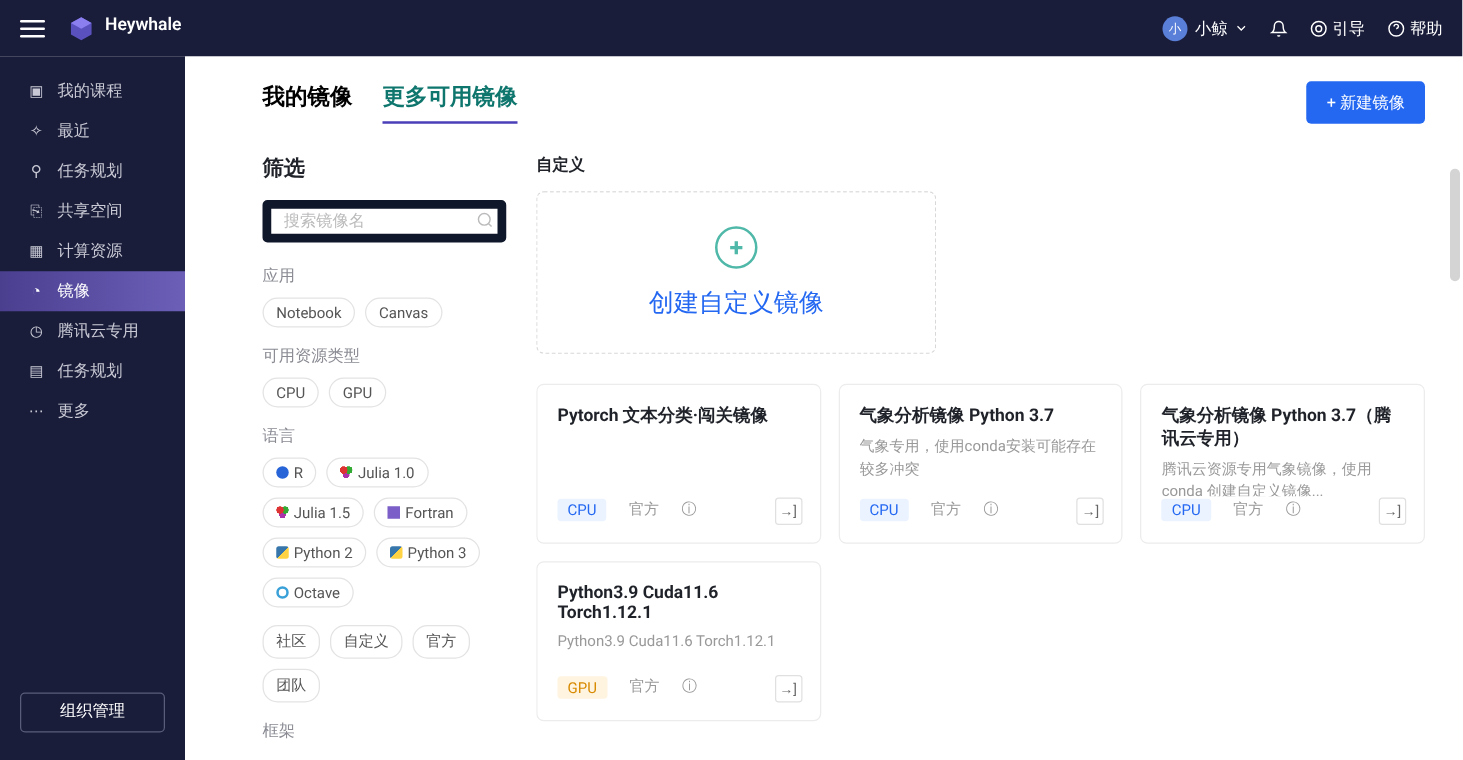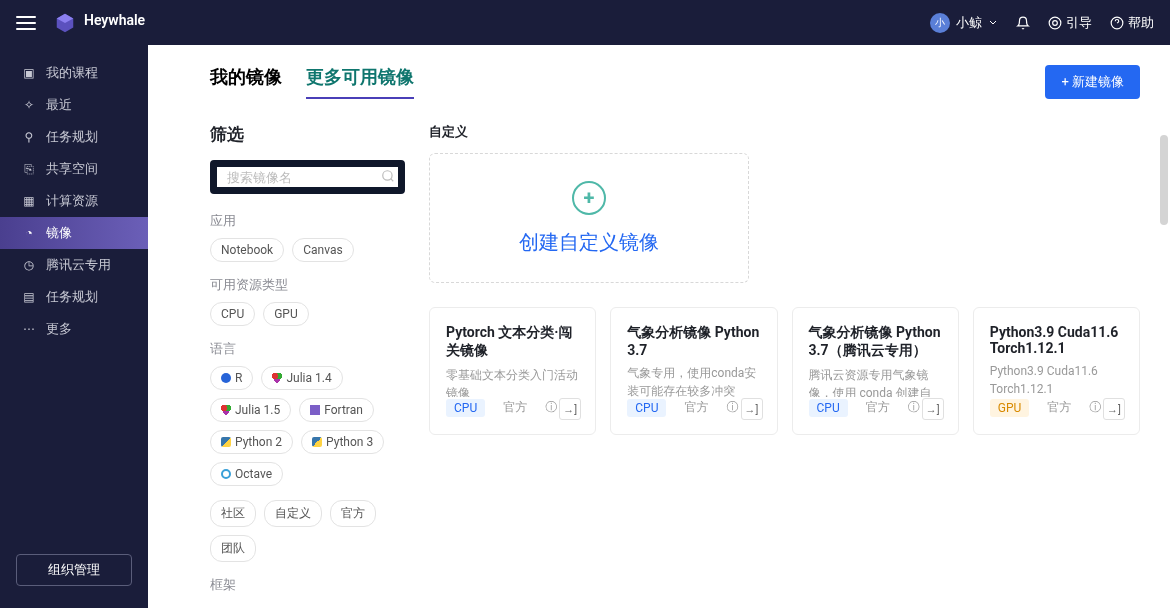--- a/index.html
+++ b/index.html
@@ -44,21 +44,21 @@
 .ti-r{background:#2764d8;border-radius:50%}
 .ti-julia{background:radial-gradient(circle at 30% 30%,#d33 30%,transparent 31%),radial-gradient(circle at 70% 30%,#3a3 30%,transparent 31%),radial-gradient(circle at 50% 70%,#a3a 30%,transparent 31%)}
 .ti-fortran{background:#7b5ec7}
 .ti-python{background:linear-gradient(135deg,#3776ab 50%,#ffd343 50%);border-radius:2px}
 .ti-octave{border:2px solid #39a0d8;border-radius:50%}
 .cards-col{flex:1;overflow:hidden}
 .section-title{font-size:13px;font-weight:700;color:#1f2229;margin-bottom:12px}
 .custom-box{border:1px dashed #d8d8d8;border-radius:6px;height:130px;display:flex;flex-direction:column;align-items:center;justify-content:center;gap:14px;margin-bottom:24px;cursor:pointer;width:320px}
 .plus-circle{width:34px;height:34px;border:2px solid #4fb8a8;border-radius:50%;display:flex;align-items:center;justify-content:center;color:#4fb8a8;font-size:20px;font-weight:700}
 .custom-label{font-size:20px;color:#2468f2}
-.card-grid{display:grid;grid-template-columns:repeat(4,1fr);gap:14px}
+.card-grid{display:grid;grid-template-columns:repeat(3,1fr);gap:14px}
 .card{border:1px solid #ececec;border-radius:6px;padding:16px;height:128px;display:flex;flex-direction:column;cursor:pointer;position:relative;overflow:hidden}
 .card-title{font-size:14px;font-weight:700;color:#1f2229;margin-bottom:6px}
 .card-desc{font-size:12px;color:#999;flex:1;line-height:1.5;overflow:hidden}
 .card-footer{display:flex;align-items:center;gap:10px;margin-top:auto}
 .chip{font-size:12px;padding:2px 8px;border-radius:3px}
 .chip-cpu{background:#eaf3ff;color:#2468f2}
 .chip-gpu{background:#fff4e0;color:#d88a00}
 .chip-official{color:#999}
 .info-icon{color:#999;font-size:12px}
 .import-icon{position:absolute;right:14px;bottom:14px;width:22px;height:22px;border:1px solid #e0e0e0;border-radius:3px;display:flex;align-items:center;justify-content:center;color:#666;font-size:11px}
@@ -194,21 +194,21 @@
 
         <div class="filter-group">
           <div class="filter-label">语言</div>
           <div class="tag-wrap">
             <span class="tag">
                 <span class="tag-icon ti-r"></span>
                 <span>R</span>
               </span>
             <span class="tag">
                 <span class="tag-icon ti-julia"></span>
-                <span>Julia 1.4</span>
+                <span>Julia 1.0</span>
               </span>
             <span class="tag">
                 <span class="tag-icon ti-julia"></span>
                 <span>Julia 1.5</span>
               </span>
             <span class="tag">
                 <span class="tag-icon ti-fortran"></span>
                 <span>Fortran</span>
               </span>
             <span class="tag">
@@ -244,21 +244,20 @@
       <div class="cards-col">
         <div class="section-title">自定义</div>
         <div class="custom-box">
           <div class="plus-circle">+</div>
           <div class="custom-label">创建自定义镜像</div>
         </div>
 
         <div class="card-grid">
           <div class="card">
             <div class="card-title">Pytorch 文本分类·闯关镜像</div>
-            <div class="card-desc">零基础文本分类入门活动镜像</div>
             <div class="card-footer">
               <span class="chip chip-cpu">CPU</span>
               <span class="chip chip-official">官方</span>
               <span class="info-icon">ⓘ</span>
             </div>
             <div class="import-icon">→]</div>
           </div>
           <div class="card">
             <div class="card-title">气象分析镜像 Python 3.7</div>
             <div class="card-desc">气象专用，使用conda安装可能存在较多冲突</div>

